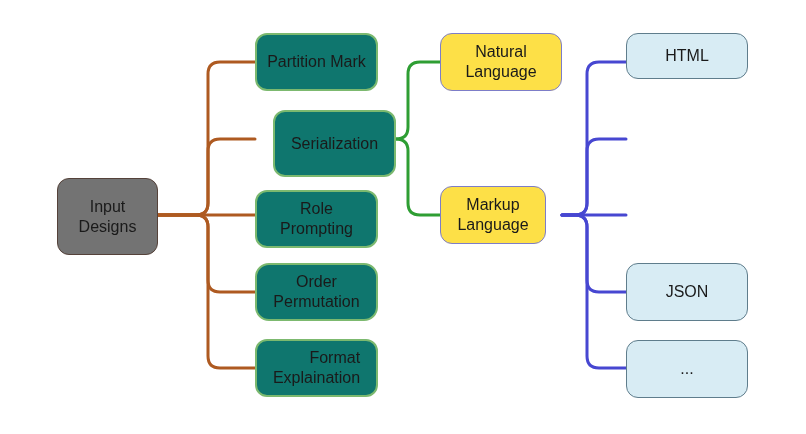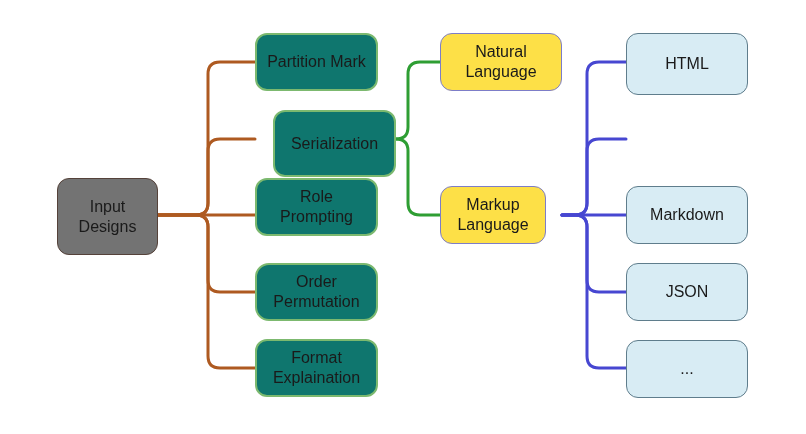--- a/index.html
+++ b/index.html
@@ -78,30 +78,29 @@
       <path d="M562 215 H575 Q587 215 587 227 V280 Q587 292 599 292 H626"></path>
       <path d="M562 215 H575 Q587 215 587 227 V356 Q587 368 599 368 H626"></path>
     </g>
   </svg>
 
   <div class="node n-root" style="left:57px; top:178px; width:101px; height:77px;">Input
 Designs</div>
 
   <div class="node n-l1" style="left:255px; top:33px; width:123px; height:58px;">Partition Mark</div>
   <div class="node n-l1" style="left:273px; top:110px; width:123px; height:67px;">Serialization</div>
-  <div class="node n-l1" style="left:255px; top:178px; width:123px; height:58px;">Role
+  <div class="node n-l1" style="left:255px; top:190px; width:123px; height:58px;">Role
 Prompting</div>
   <div class="node n-l1" style="left:255px; top:263px; width:123px; height:58px;border-radius:14px;">Order
 Permutation</div>
-  <div class="node n-l1" style="left:255px; top:339px; width:123px; height:58px;">Format
+  <div class="node n-l1" style="left:255px; top:339px; width:123px; height:58px;text-align:right;">Format
 Explaination</div>
 
   <div class="node n-l2" style="left:440px; top:33px; width:122px; height:58px;">Natural
 Language</div>
   <div class="node n-l2" style="left:440px; top:186px; width:106px; height:58px;">Markup
 Language</div>
 
-  <div class="node n-l3" style="left:626px; top:33px; width:122px; height:62px;">HTML</div>
-  <div class="node n-l3" style="left:626px; top:186px; width:122px; height:58px;">Markdown</div>
+  <div class="node n-l3" style="left:626px; top:33px; width:122px; height:46px;">HTML</div>
   <div class="node n-l3" style="left:626px; top:263px; width:122px; height:58px;">JSON</div>
   <div class="node n-l3" style="left:626px; top:340px; width:122px; height:58px;">...</div>
 
 </div>
 
 </body></html>

